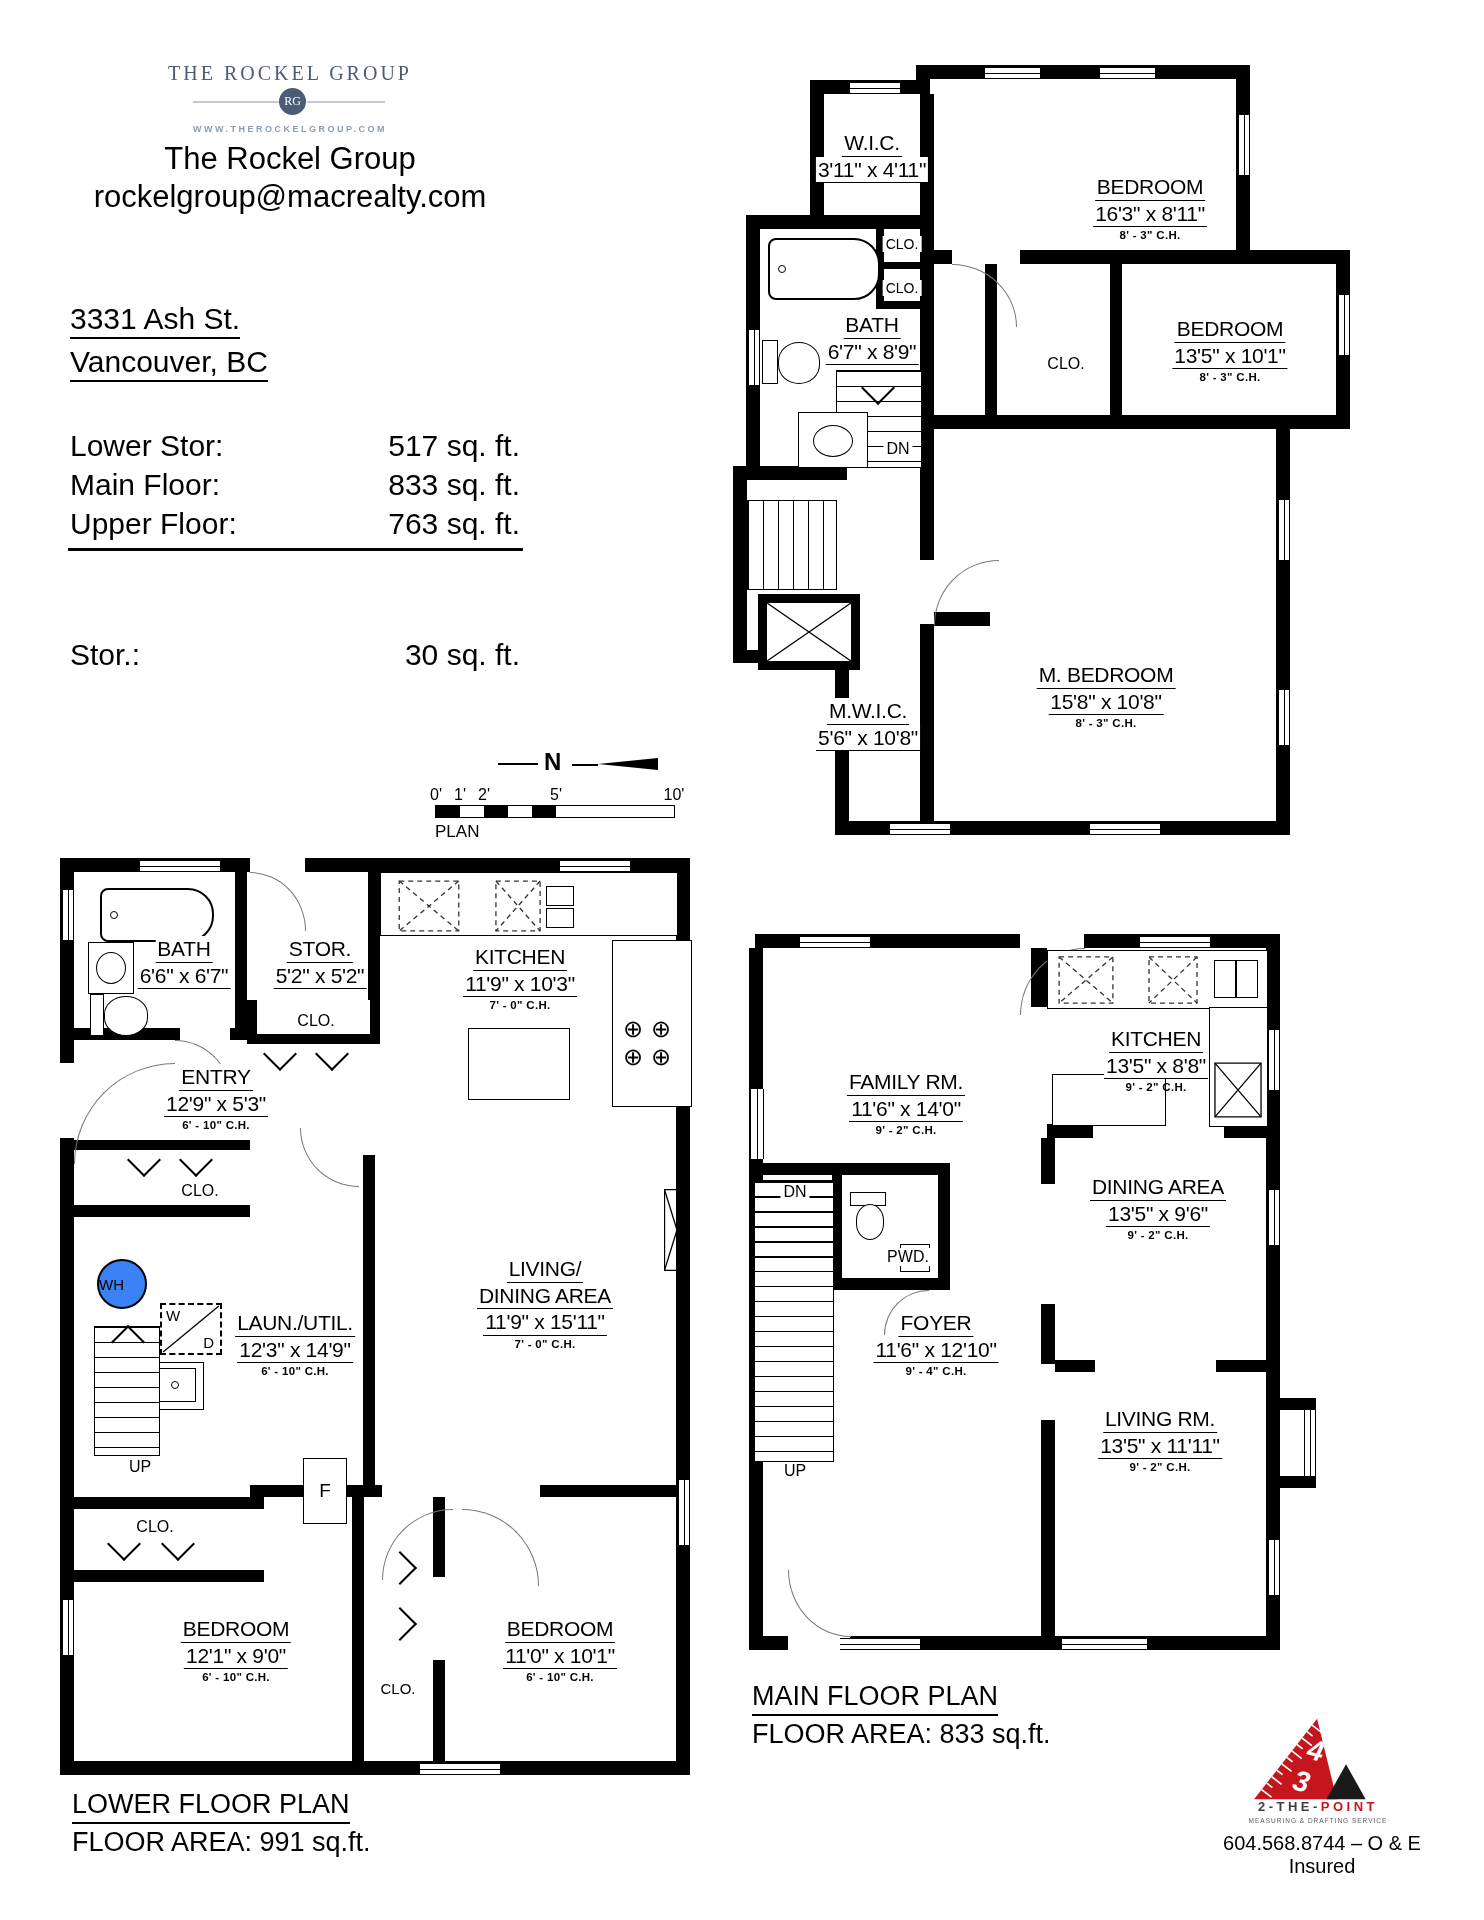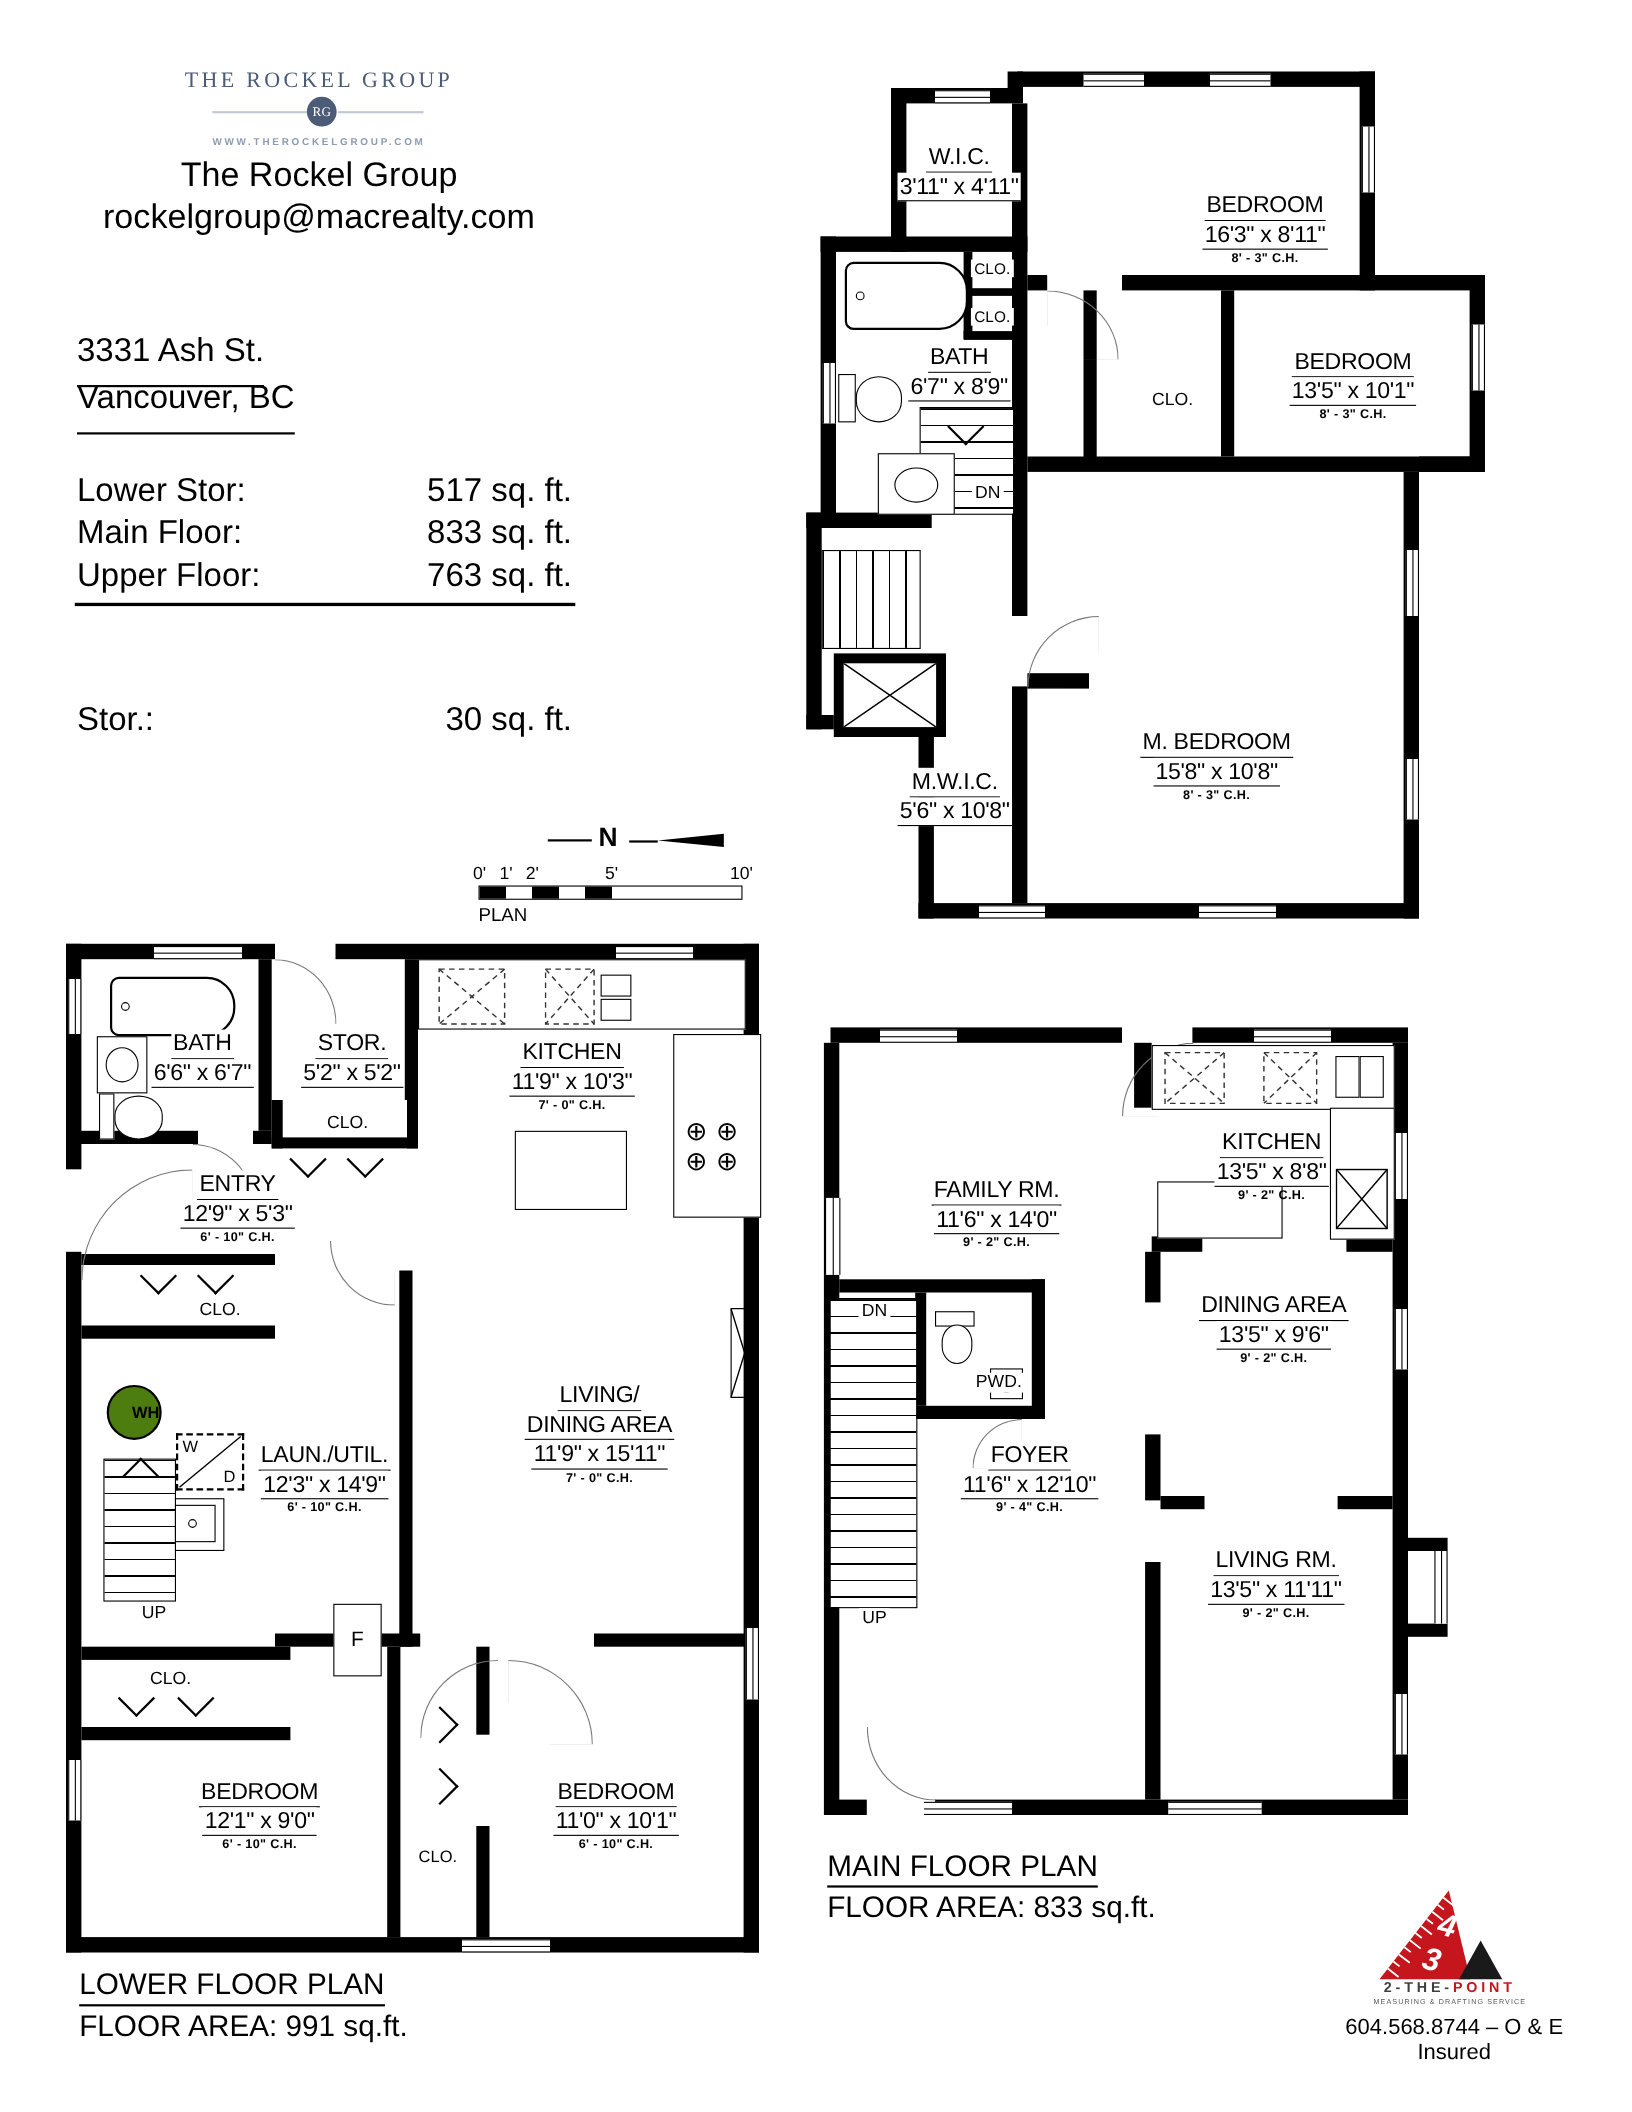--- a/index.html
+++ b/index.html
@@ -14,21 +14,21 @@
   .arc{position:absolute}
   .arc.tl{border-top:1.5px solid #777;border-left:1.5px solid #777;border-top-left-radius:100% 100%}
   .arc.tr{border-top:1.5px solid #777;border-right:1.5px solid #777;border-top-right-radius:100% 100%}
   .arc.bl{border-bottom:1.5px solid #777;border-left:1.5px solid #777;border-bottom-left-radius:100% 100%}
   .stairsH{position:absolute;border:1.5px solid #000;background:repeating-linear-gradient(to bottom,#000 0 1.5px,#fff 1.5px 15px)}
   .stairsV{position:absolute;border:1.5px solid #000;background:repeating-linear-gradient(to right,#000 0 1.5px,#fff 1.5px 15px)}
   .chev{position:absolute;width:22px;height:22px;border-left:2.5px solid #000;border-bottom:2.5px solid #000;transform:rotate(-45deg)}
   .box{position:absolute;border:1.5px solid #000;background:#fff}
   .box1{position:absolute;border:1px solid #000;background:#fff}
   .dbox{position:absolute;border:2px dashed #000;background:#fff}
-  .circ{position:absolute;border:2px solid #000;border-radius:50%;background:#4d7c0f;display:flex;align-items:center;justify-content:flex-end;font-size:15px;font-weight:700}
+  .circ{position:absolute;border:2px solid #000;border-radius:50%;background:#3b82f6;display:flex;align-items:center;justify-content:flex-start;font-size:15px;font-weight:400}
   .tub{position:absolute;border:2px solid #000;border-radius:8px 26px 26px 8px;background:#fff}
   .dot{position:absolute;width:6px;height:6px;border:1.5px solid #000;border-radius:50%;background:#fff}
   .oval{position:absolute;border:1.5px solid #000;border-radius:50%;background:#fff}
   .ttank{position:absolute;border:1.5px solid #000;background:#fff}
   .tbowl{position:absolute;border:1.5px solid #000;background:#fff;border-radius:50%/45%}
   .shaft{position:absolute;border:9px solid #000;background:#fff}
   .xb{position:absolute}
   .xb path{fill:none;stroke:#000;stroke-width:1.3;vector-effect:non-scaling-stroke}
   .xb.d path{stroke-dasharray:5 4;stroke:#333}
   .room{position:absolute;transform:translateX(-50%);text-align:center;white-space:nowrap;z-index:5}
@@ -39,21 +39,21 @@
   .ptitle .t{display:inline-block;border-bottom:2px solid #000}
   .hbrand{position:absolute;left:90px;top:62px;width:400px;text-align:center;
           font-family:"Liberation Serif",serif;font-size:20px;letter-spacing:3px;color:#4c5b76}
   .hline{position:absolute;height:1.5px;background:#c2cad6}
   .hcirc{position:absolute;left:279px;top:88px;width:27px;height:27px;border-radius:50%;background:#4c5b76;
          color:#fff;font-family:"Liberation Serif",serif;font-size:12px;display:flex;align-items:center;justify-content:center}
   .hurl{position:absolute;left:140px;top:124px;width:300px;text-align:center;font-size:9px;font-weight:700;letter-spacing:2.5px;color:#8d9cb0}
   .hco{position:absolute;left:40px;top:141px;width:500px;text-align:center;font-size:31px}
   .hem{position:absolute;left:25px;top:179px;width:530px;text-align:center;font-size:31px}
   .addr{position:absolute;left:70px;font-size:30px}
-  .addr span{display:inline-block;border-bottom:2px solid #000;padding-bottom:14px}
+  .addr span{display:inline-block;border-bottom:2px solid #000;padding-bottom:1px}
   .trow{position:absolute;left:70px;width:450px;font-size:30px}
   .trow .v{position:absolute;right:0;top:0}
   .rule{position:absolute;background:#000}
   .tick{position:absolute;transform:translateX(-50%);font-size:16px}
   .ntext{position:absolute;font-size:24px;font-weight:700}
   .nline{position:absolute;height:2px;background:#000}
   .nhead{position:absolute;width:0;height:0;border-top:6px solid transparent;border-bottom:6px solid transparent;border-right:60px solid #000}
   .sbar{position:absolute;left:435px;top:805px;width:238px;height:11px;border:1px solid #000;
         background:linear-gradient(90deg,#000 0 24px,#fff 24px 48px,#000 48px 72px,#fff 72px 96px,#000 96px 120px,#fff 120px 100%)}
   .scl{position:absolute;left:435px;top:822px;font-size:17px}

